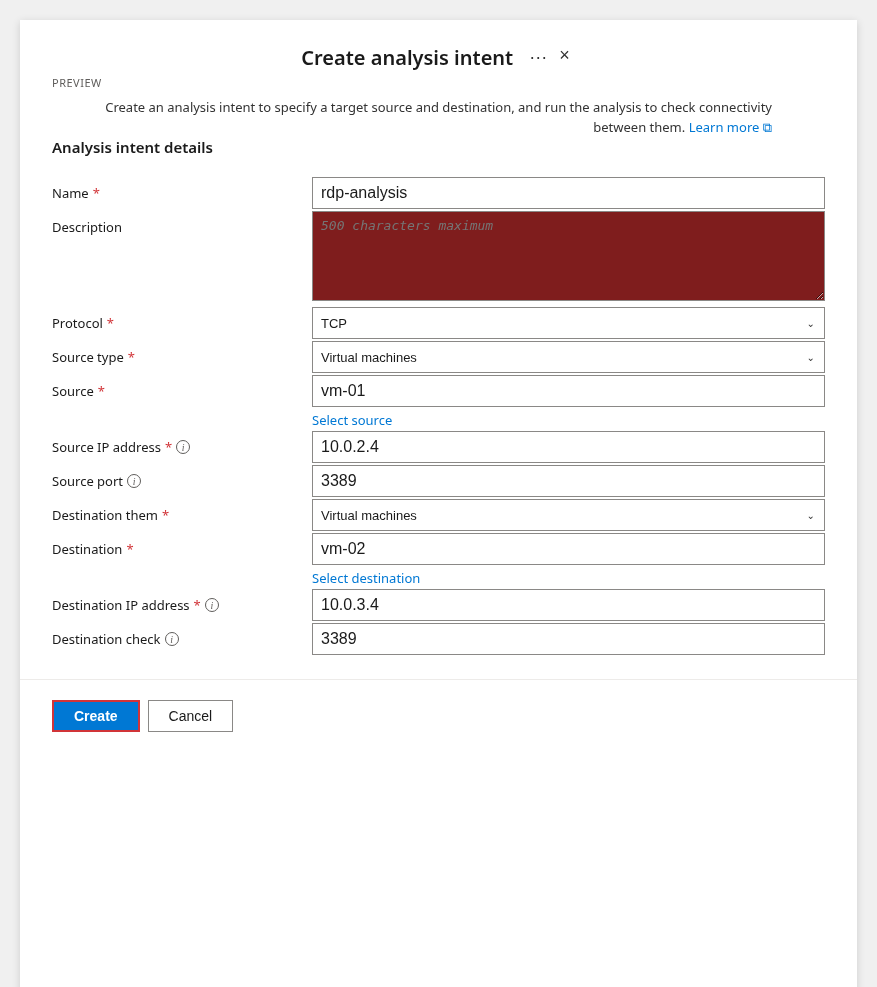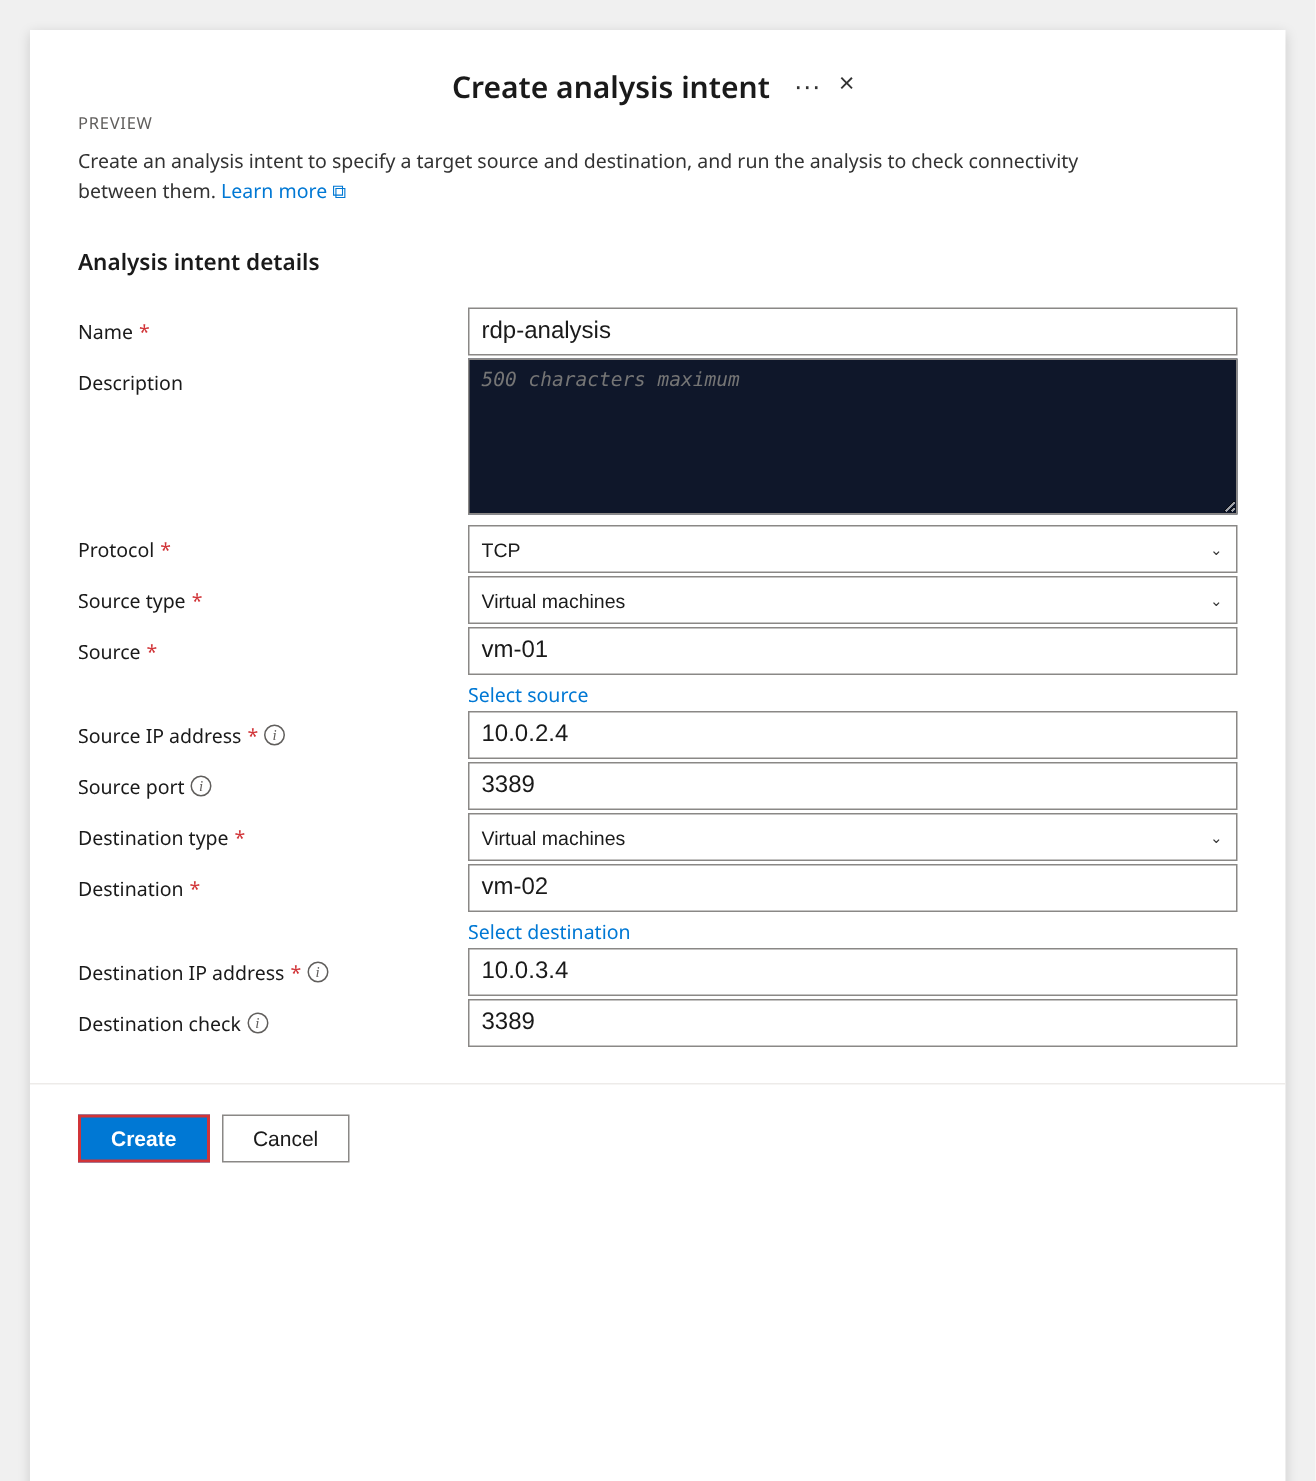--- a/index.html
+++ b/index.html
@@ -53,22 +53,22 @@
       font-size: 11px;
       color: #605e5c;
       font-weight: 400;
       letter-spacing: 0.5px;
       margin-bottom: 8px;
     }
     .panel-description {
       font-size: 13px;
       color: #333;
       line-height: 1.5;
-      margin-bottom: 28px;
       max-width: 720px;
+      text-align: right;
     }
     .panel-description a {
       color: #0078d4;
       text-decoration: none;
     }
     .section-title {
       font-size: 15px;
       font-weight: 600;
       color: #1a1a1a;
       margin-bottom: 20px;
@@ -113,29 +113,29 @@
       height: 32px;
       border: 1px solid #8a8886;
       padding: 4px 8px;
       font-size: 16px;
       color: #1a1a1a;
       outline: none;
       background: #fff;
     }
     .form-textarea {
       width: 100%;
-      height: 104px;
+      height: 90px;
       border: 1px solid #8a8886;
       padding: 6px 8px;
       font-size: 13px;
       color: #a19f9d;
       font-style: italic;
       outline: none;
       resize: vertical;
-      background: #0f172a;
+      background: #7f1d1d;
     }
     .form-select-wrap {
       width: 100%;
       position: relative;
     }
     .form-select {
       width: 100%;
       height: 32px;
       border: 1px solid #8a8886;
       padding: 4px 24px 4px 8px;
@@ -298,21 +298,21 @@
       <span>Source port</span>
       <span class="info-icon">i</span>
     </div>
     <div class="form-control-wrap">
       <input class="form-input" type="text" value="3389" style="">
     </div>
   </div>
 
   <div class="form-row">
     <div class="form-label">
-      <span>Destination type</span>
+      <span>Destination them</span>
       <span class="required">*</span>
     </div>
     <div class="form-control-wrap">
       <div class="form-select-wrap">
         <select class="form-select">
           <option>Virtual machines</option>
           <option>IP address</option>
           <option>Subnet</option>
         </select>
         <span class="select-chevron">⌄</span>

